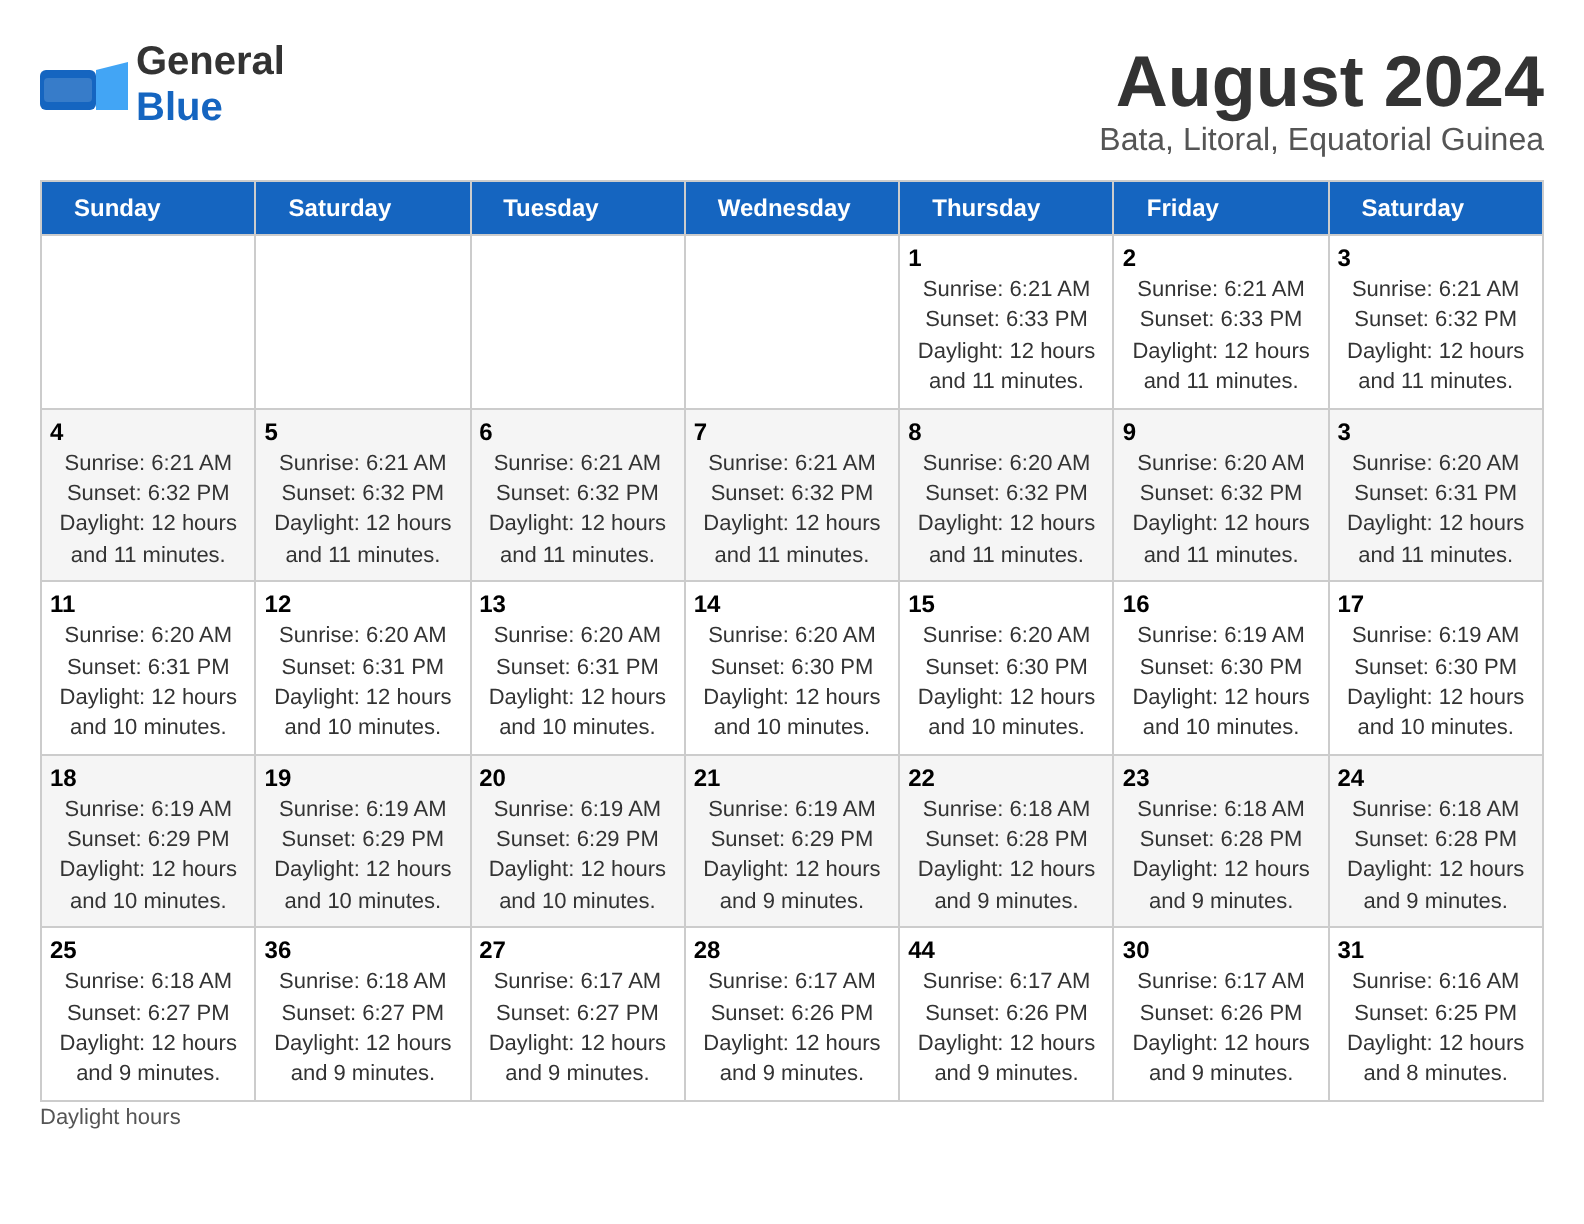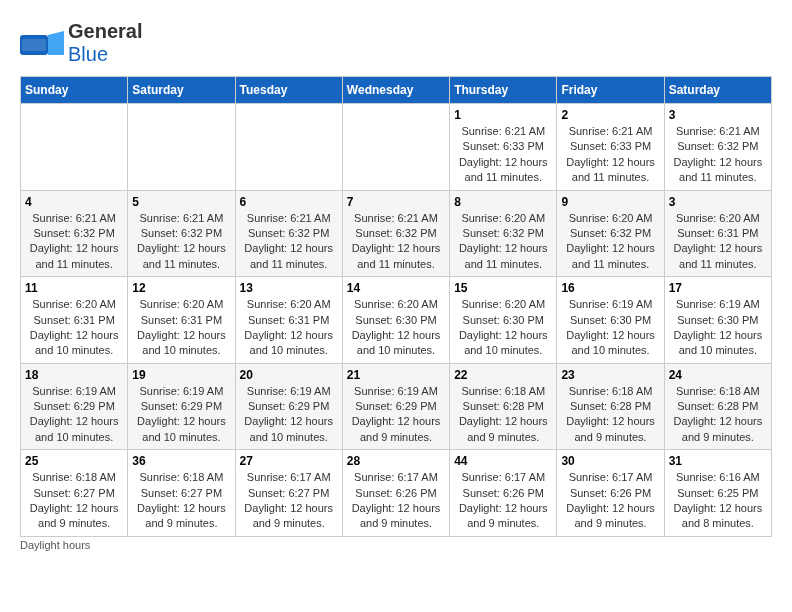--- a/index.html
+++ b/index.html
@@ -35,21 +35,21 @@
       font-weight: normal;
     }
     .calendar {
       width: 100%;
       border-collapse: collapse;
       font-size: 11px;
     }
     .calendar thead tr th {
       background-color: #1565c0;
       color: #fff;
-      padding: 6px 4px;
+      padding: 6px 16px;
       text-align: left;
       font-size: 12px;
       border: 1px solid #ccc;
     }
     .calendar tbody tr td {
       border: 1px solid #ccc;
       vertical-align: top;
       padding: 4px;
       width: calc(100% / 7);
       min-height: 80px;
@@ -85,23 +85,27 @@
     <div style="display:flex; align-items:center; gap:4px;">
       <div style="position:relative; width:44px; height:36px;">
         <svg width="44" height="36" viewBox="0 0 44 36">
           <rect x="0" y="10" width="28" height="20" rx="3" fill="#1565c0"></rect>
           <polygon points="28,10 44,6 44,30 28,30" fill="#42a5f5"></polygon>
           <rect x="2" y="14" width="24" height="12" rx="2" fill="#fff" opacity="0.15"></rect>
         </svg>
       </div>
       <div>
         <span style="font-size:20px; font-weight:bold; color:#333;margin-top:20px;">General</span><br>
-        <span style="font-size:20px; font-weight:normal; color:#1565c0;">Blue</span>
+        <span style="font-size:20px; font-weight:bold; color:#1565c0;">Blue</span>
       </div>
     </div>
+  </div>
+  <div class="title-block">
+    <h1>August 2024</h1>
+    <h2>Bata, Litoral, Equatorial Guinea</h2>
   </div>
 </div>
 
 <table class="calendar">
   <thead>
     <tr id="header-row">
         <th>Sunday</th>
         <th>Saturday</th>
         <th>Tuesday</th>
         <th>Wednesday</th>

